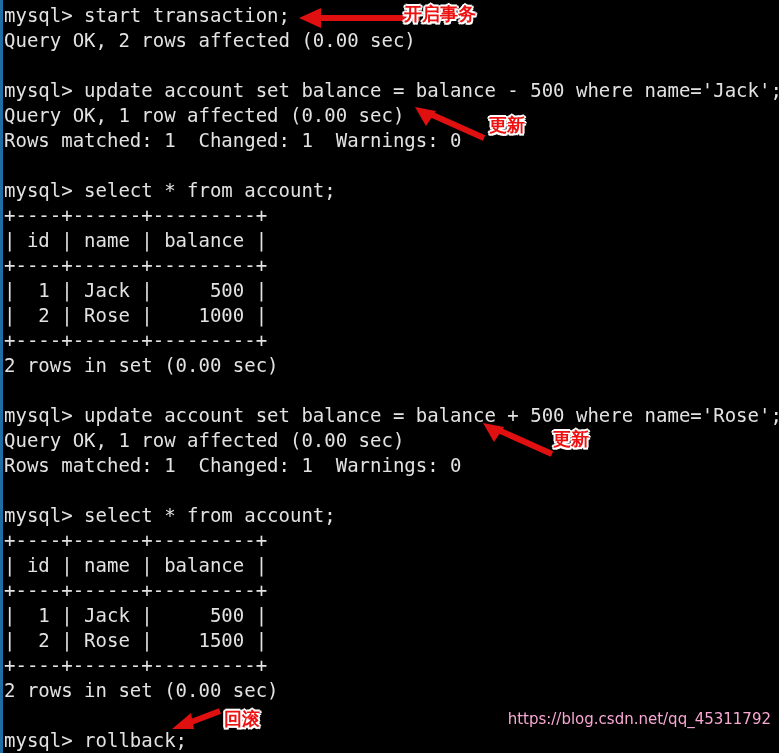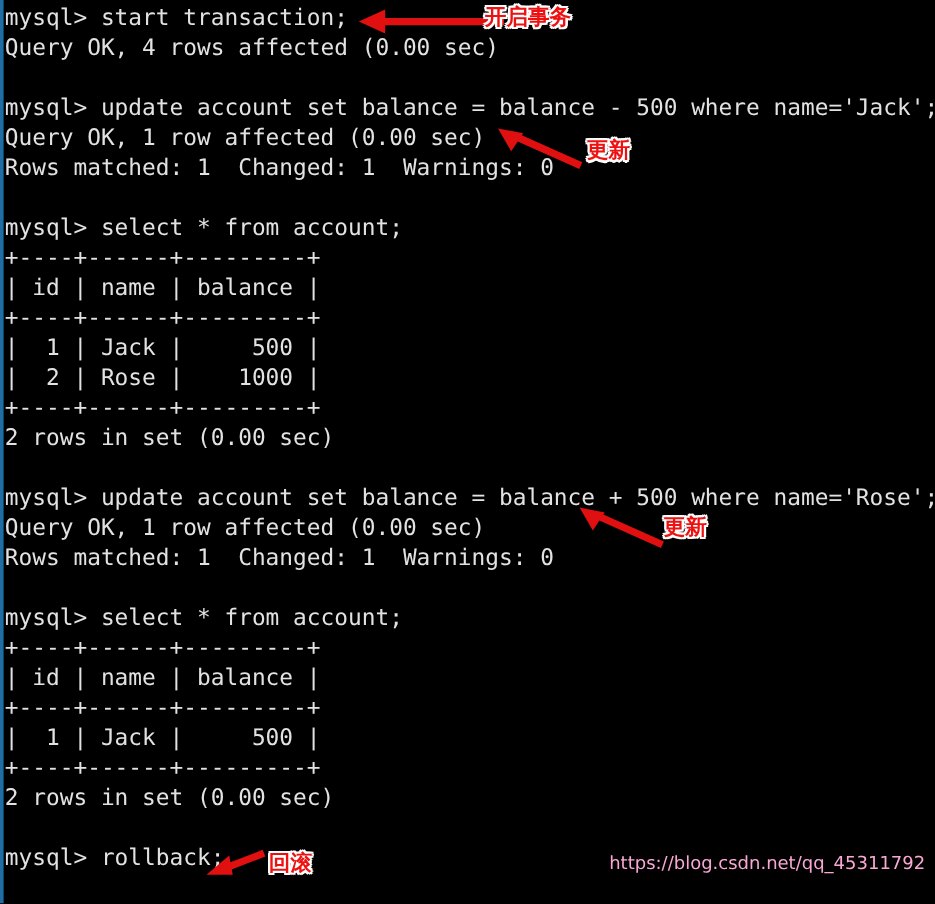--- a/index.html
+++ b/index.html
@@ -80,21 +80,21 @@
 </style>
 </head>
 <body>
 
 <div id="screen">
 
   <div id="left-edge"></div>
 
   <div id="console">
     <div class="line">mysql&gt; start transaction;</div>
-    <div class="line">Query OK, 4 rows affected (0.00 sec)</div>
+    <div class="line">Query OK, 2 rows affected (0.00 sec)</div>
     <div class="line blank">&nbsp;</div>
     <div class="line">mysql&gt; update account set balance = balance - 500 where name='Jack';</div>
     <div class="line">Query OK, 1 row affected (0.00 sec)</div>
     <div class="line">Rows matched: 1  Changed: 1  Warnings: 0</div>
     <div class="line blank">&nbsp;</div>
     <div class="line">mysql&gt; select * from account;</div>
     <div class="line">+----+------+---------+</div>
     <div class="line">| id | name | balance |</div>
     <div class="line">+----+------+---------+</div>
     <div class="line">|  1 | Jack |     500 |</div>
@@ -104,20 +104,21 @@
     <div class="line blank">&nbsp;</div>
     <div class="line">mysql&gt; update account set balance = balance + 500 where name='Rose';</div>
     <div class="line">Query OK, 1 row affected (0.00 sec)</div>
     <div class="line">Rows matched: 1  Changed: 1  Warnings: 0</div>
     <div class="line blank">&nbsp;</div>
     <div class="line">mysql&gt; select * from account;</div>
     <div class="line">+----+------+---------+</div>
     <div class="line">| id | name | balance |</div>
     <div class="line">+----+------+---------+</div>
     <div class="line">|  1 | Jack |     500 |</div>
+    <div class="line">|  2 | Rose |    1500 |</div>
     <div class="line">+----+------+---------+</div>
     <div class="line">2 rows in set (0.00 sec)</div>
     <div class="line blank">&nbsp;</div>
     <div class="line">mysql&gt; rollback;</div>
 
   </div>
 
   <svg class="arrow" style="left:295px; top:2px;" width="130" height="32">
     <line x1="125" y1="16" x2="22" y2="16" stroke="#e01010" stroke-width="6"></line>
     <polygon points="4,16 26,6 26,26" fill="#e01010"></polygon>

